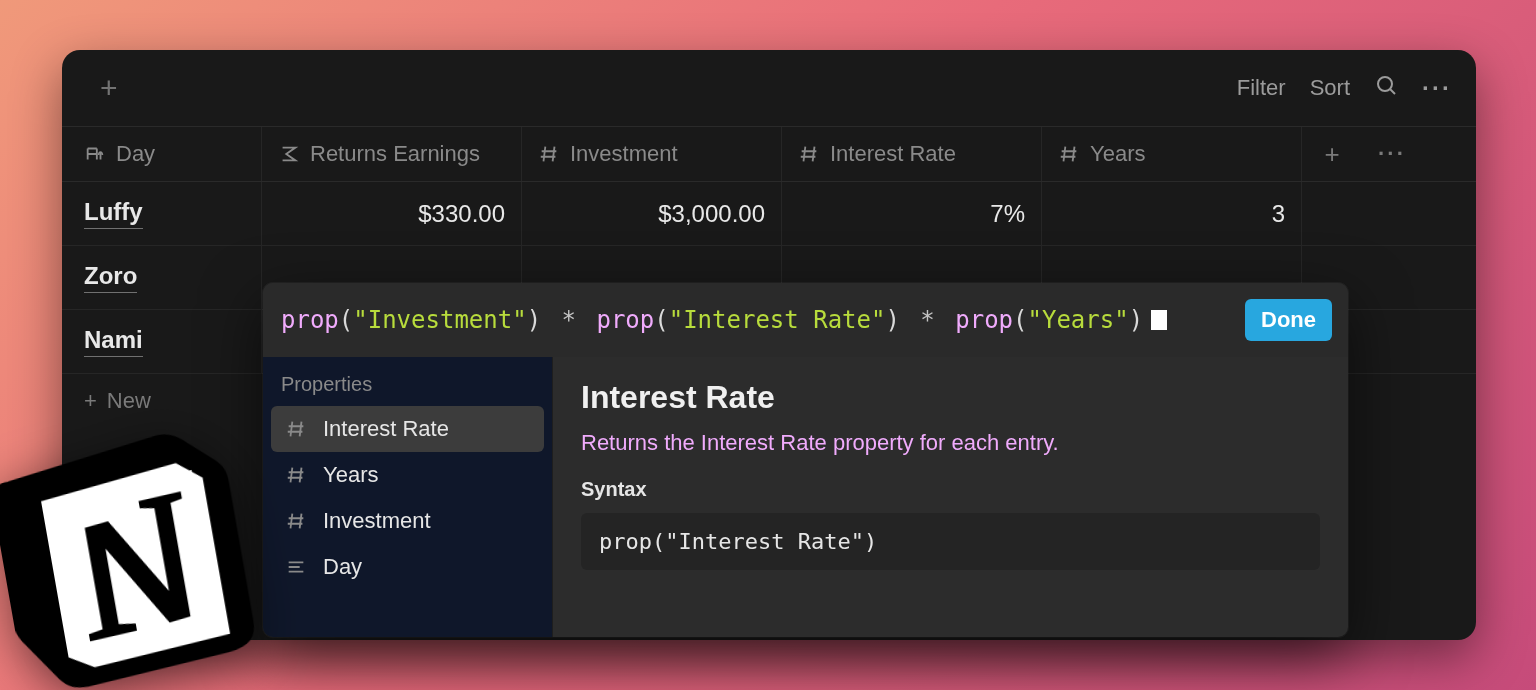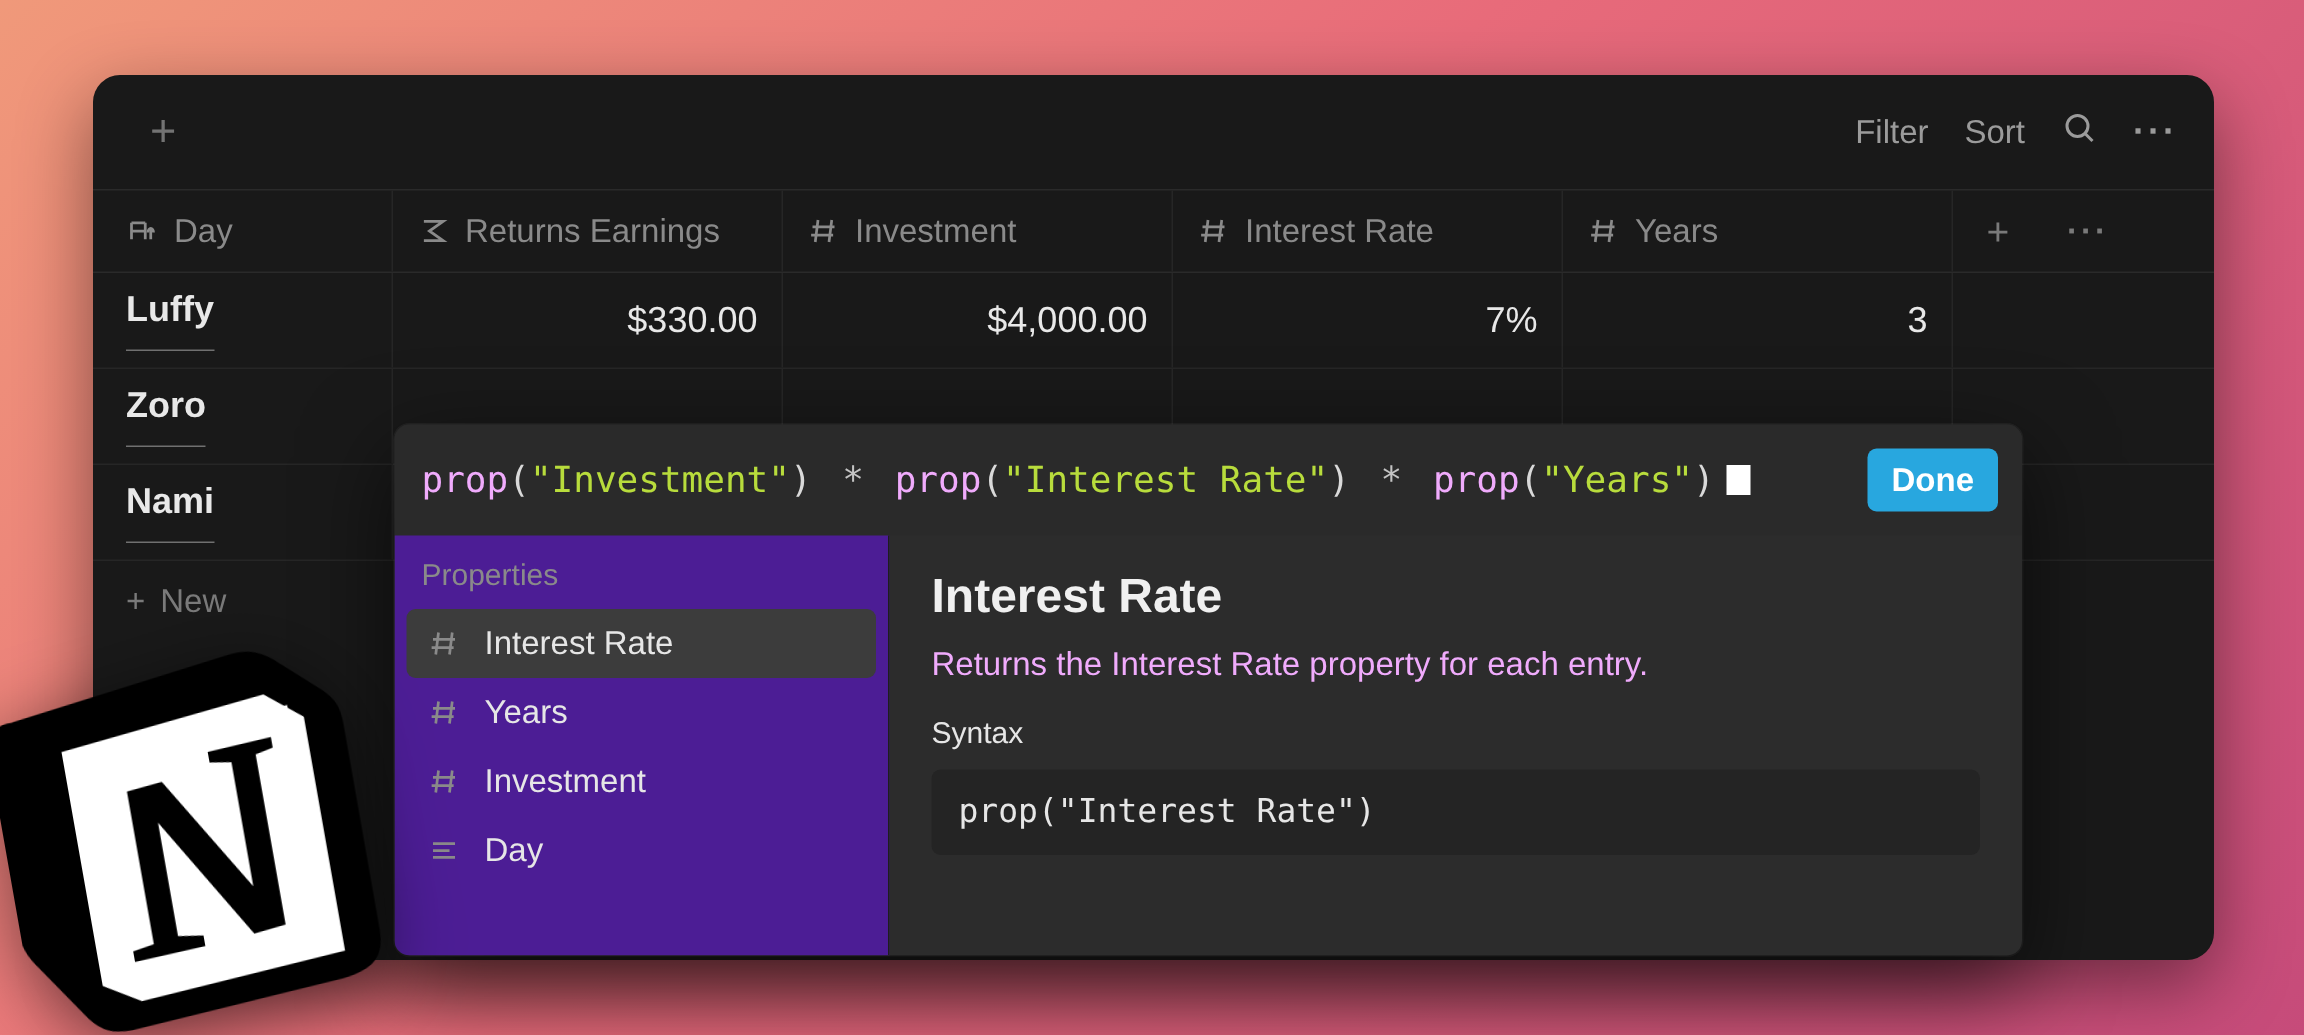--- a/index.html
+++ b/index.html
@@ -57,21 +57,21 @@
   .th svg { width: 22px; height: 22px; flex-shrink: 0; }
   .th.icon-only { justify-content: center; color: #7a7a7a; font-size: 26px; border-right: none; }
   .th.icon-only.dots { letter-spacing: 2px; font-size: 22px; font-weight: 700; }
   .trow { height: 64px; border-bottom: 1px solid #262626; }
   .td {
     padding: 0 16px; font-size: 24px; color: #e8e8e8;
     border-right: 1px solid #262626; height: 100%;
     display: flex; align-items: center;
   }
   .td.name { font-weight: 600; padding-left: 22px; }
-  .td.name span { border-bottom: 1px solid #707070; padding-bottom: 12px; }
+  .td.name span { border-bottom: 1px solid #707070; padding-bottom: 2px; }
   .td.num { justify-content: flex-end; }
   .new-row { display:flex; align-items:center; gap:10px; color:#7a7a7a; font-size:22px; padding: 14px 22px; }
   
   .popover {
     position: absolute;
     left: 263px; top: 283px;
     width: 1085px;
     background: #2c2c2c;
     border-radius: 10px;
     box-shadow: 0 20px 60px rgba(0,0,0,0.6), 0 0 0 1px rgba(255,255,255,0.05);
@@ -94,35 +94,35 @@
   .caret {
     display: inline-block; width: 16px; height: 20px;
     background: #ffffff; margin-left: 8px; vertical-align: -2px;
   }
   .done-btn {
     background: #28a7df; color: #fff; font-size: 22px; font-weight: 600;
     border: none; border-radius: 6px; padding: 8px 16px; cursor: pointer;
   }
   .pop-body { display: flex; height: 280px; }
   .prop-panel {
-    width: 330px; background: #4c1d95; padding: 16px 8px;
+    width: 290px; background: #0f172a; padding: 16px 8px;
     border-right: 1px solid #1e1e1e;
   }
   .panel-title { color: #8a8a8a; font-size: 20px; padding: 0 10px 10px 10px; }
   .prop-item {
     display: flex; align-items: center; gap: 16px;
     padding: 10px 14px; border-radius: 6px;
     color: #e6e6e6; font-size: 22px;
   }
   .prop-item svg { width: 22px; height: 22px; color: #8a8a8a; flex-shrink:0; }
   .prop-item.active { background: #3c3c3c; }
   .doc-panel { flex: 1; padding: 22px 28px; }
   .doc-title { font-size: 32px; font-weight: 700; color: #f0f0f0; margin-bottom: 14px; }
   .doc-desc { font-size: 22px; color: #f0abfc; margin-bottom: 22px; margin-top: 12px; }
-  .doc-sub { font-size: 20px; font-weight: 400; color: #e6e6e6; margin-bottom: 12px; }
+  .doc-sub { font-size: 20px; font-weight: 700; color: #e6e6e6; margin-bottom: 12px; }
   .code-block {
     background: #242424; border-radius: 6px; padding: 16px 18px;
     font-family: "SFMono-Regular", ui-monospace, Menlo, Consolas, monospace;
     font-size: 22px; color: #e6e6e6;
   }
   
   .logo {
     position: absolute; left: 4px; top: 430px; z-index: 20;
     transform: rotate(-10deg);
     filter: drop-shadow(0 10px 24px rgba(0,0,0,0.5));
@@ -198,21 +198,21 @@
       </div>
       <div class="th icon-only">+</div>
       <div class="th icon-only dots">···</div>
     </div>
 
     <div class="trow">
       <div class="td name">
           <span>Luffy</span>
         </div>
       <div class="td num">$330.00</div>
-      <div class="td num">$4,000.00</div>
+      <div class="td num">$3,000.00</div>
       <div class="td num">7%</div>
       <div class="td num">3</div>
       <div class="td" style="border-right:none"></div>
       <div class="td" style="border-right:none"></div>
     </div>
 
     <div class="trow">
       <div class="td name">
           <span>Zoro</span>
         </div>

